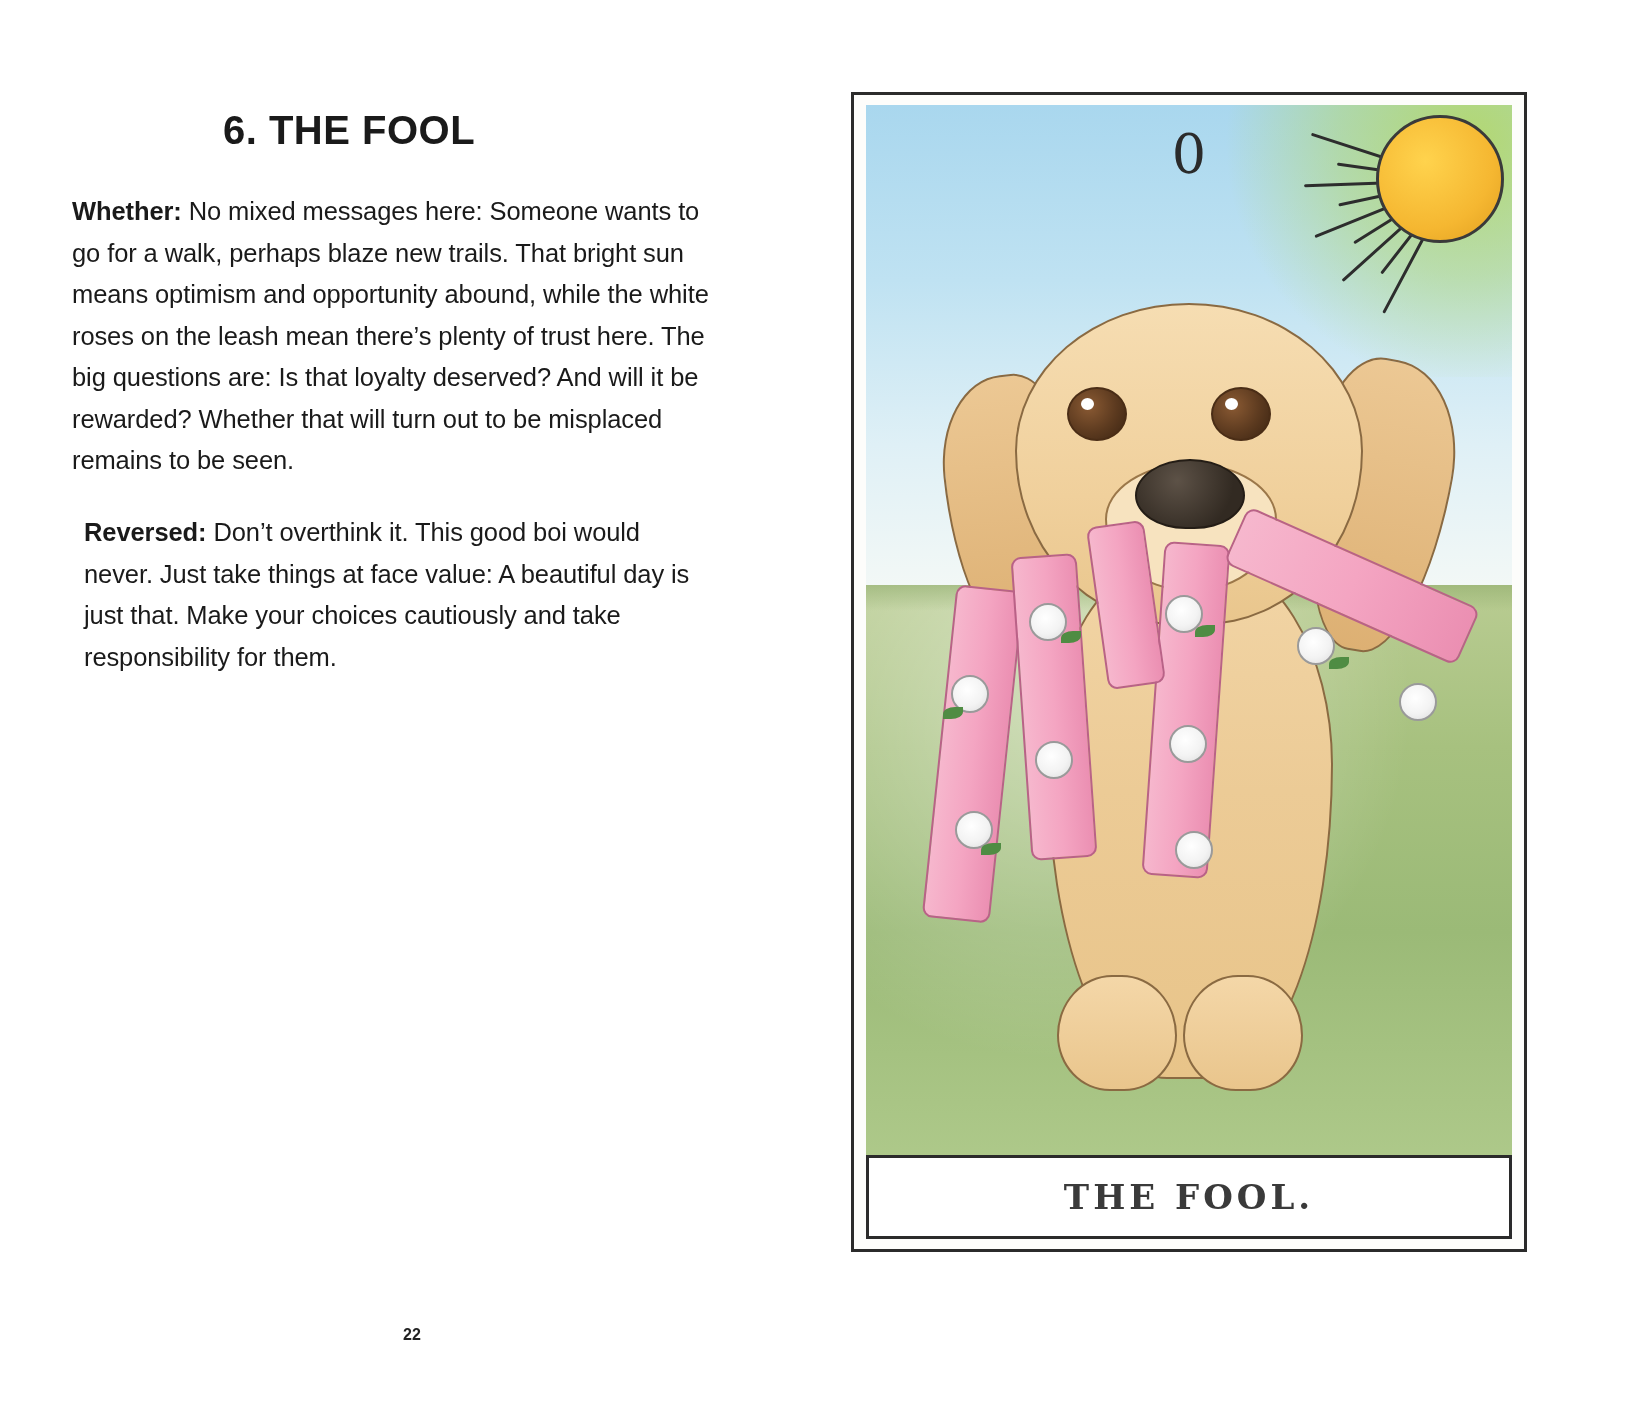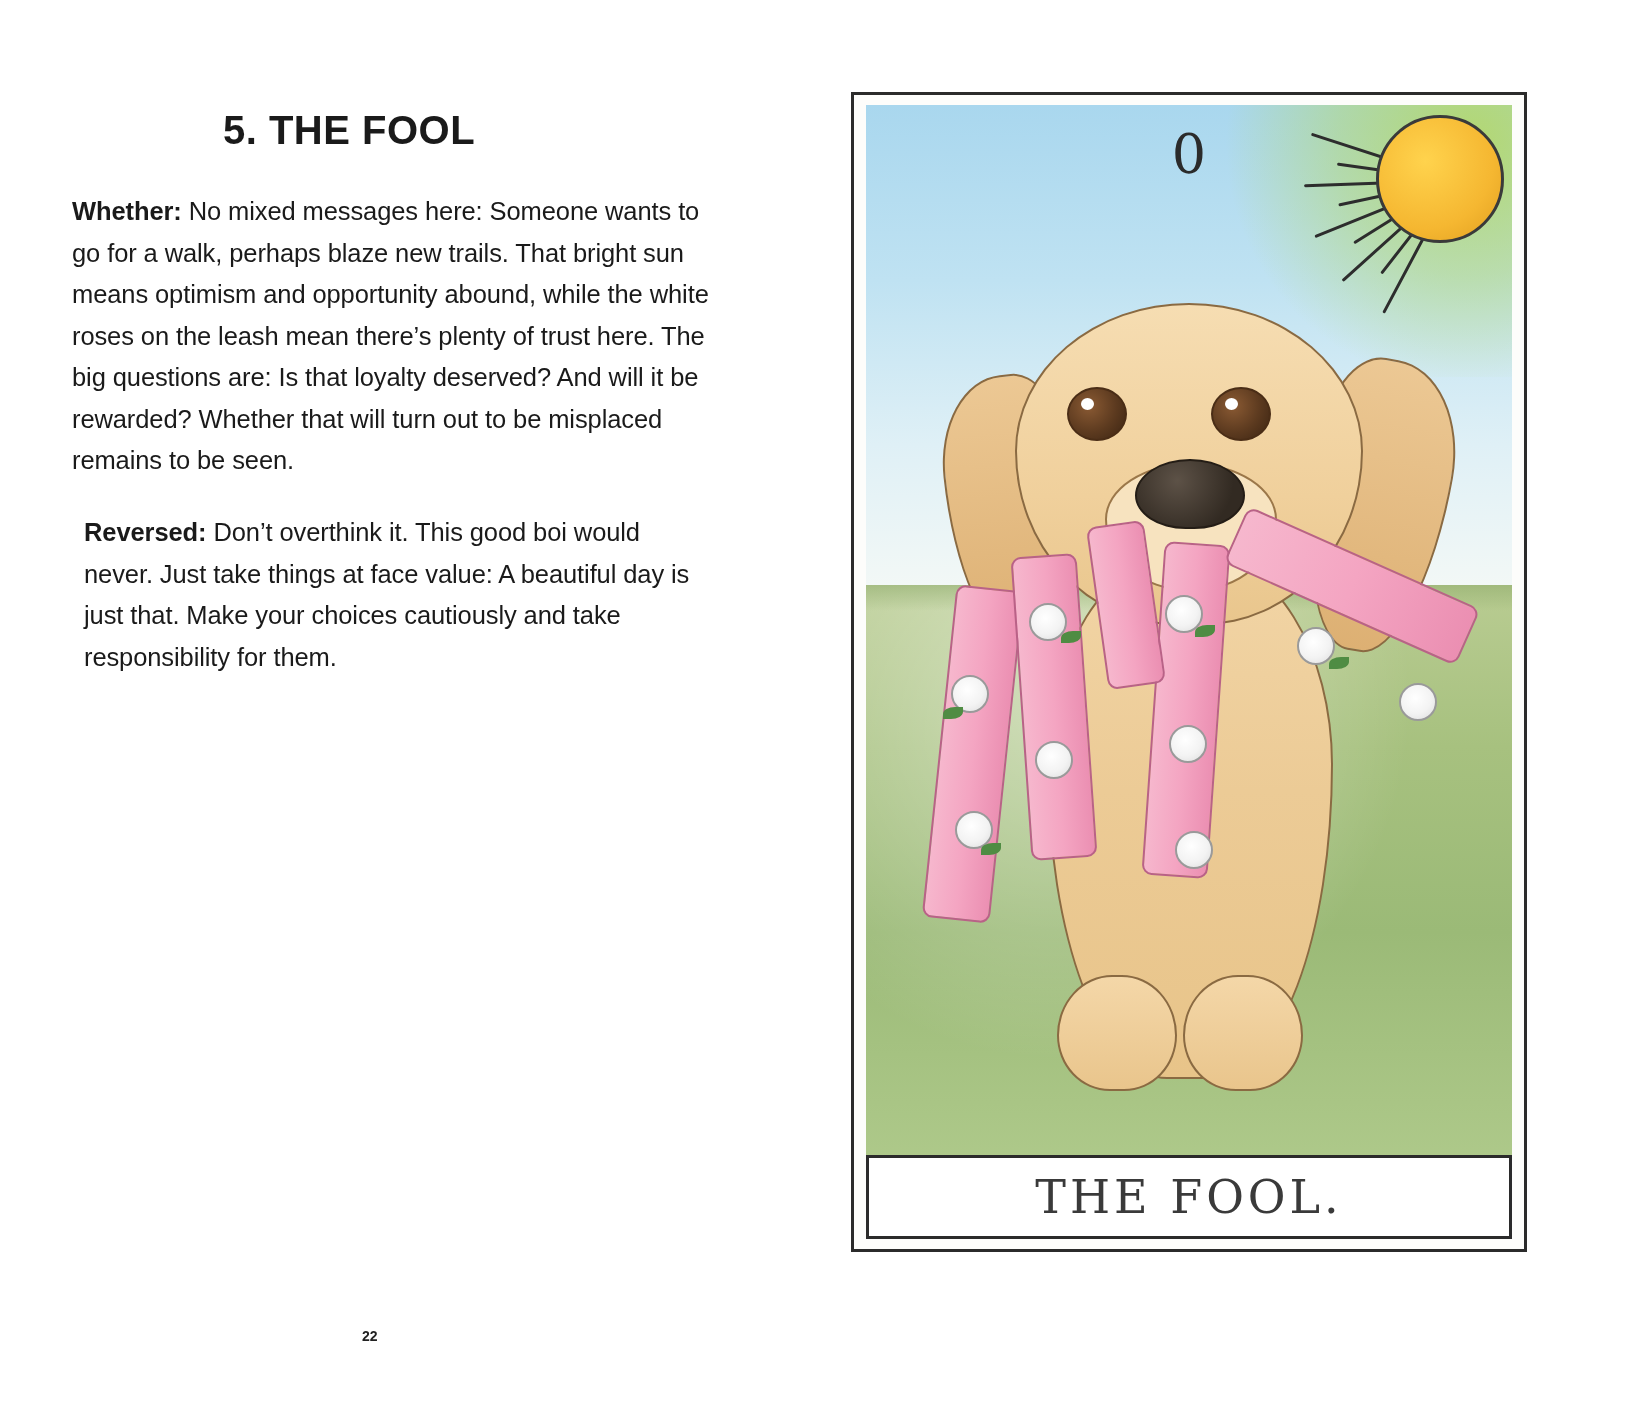--- a/index.html
+++ b/index.html
@@ -270,43 +270,44 @@
     height: 84px;
     border: 3px solid #2b2b2b;
     box-sizing: border-box;
     background: #ffffff;
     display: flex;
     align-items: center;
     justify-content: center;
   }
   .card-name {
     font-family: "DejaVu Serif", serif;
-    font-size: 46px;
+    font-size: 34px;
     letter-spacing: 4px;
     color: #3a3a3a;
+    font-weight: bold;
   }
 
   
   .folio {
     position: absolute;
     bottom: 78px;
-    font-size: 14px;
+    font-size: 16px;
     font-weight: bold;
     color: #222;
     width: 100px;
-    text-align: left;
+    text-align: center;
   }
   .folio-left { left: 362px; }
 </style>
 </head>
 <body>
 
 <div class="page-left">
   <div class="text-column">
-    <h1 class="card-title">5. THE FOOL</h1>
+    <h1 class="card-title">6. THE FOOL</h1>
 
 
     <p class="body-par">
       <span class="lead-in">Whether:</span><span> No mixed messages here: Someone wants to go for a walk, perhaps blaze new trails. That bright sun means optimism and opportunity abound, while the white roses on the leash mean there’s plenty of trust here. The big questions are: Is that loyalty deserved? And will it be rewarded? Whether that will turn out to be misplaced remains to be seen.</span>
     </p>
 
     <p class="body-par">
       <span class="lead-in">Reversed:</span><span> Don’t overthink it. This good boi would never. Just take things at face value: A beautiful day is just that. Make your choices cautiously and take responsibility for them.</span>
     </p>
   </div>

